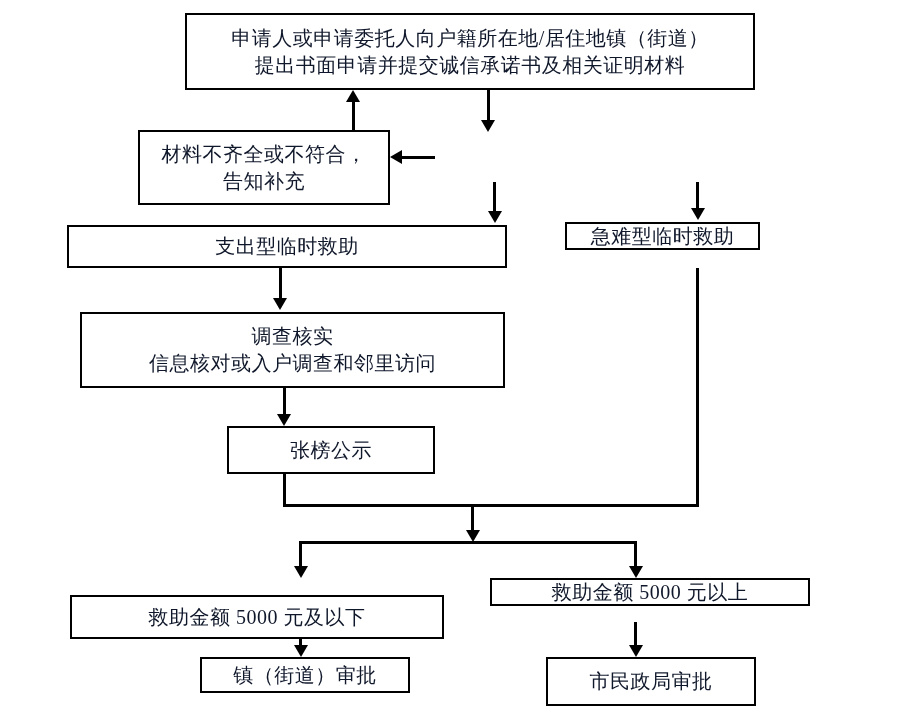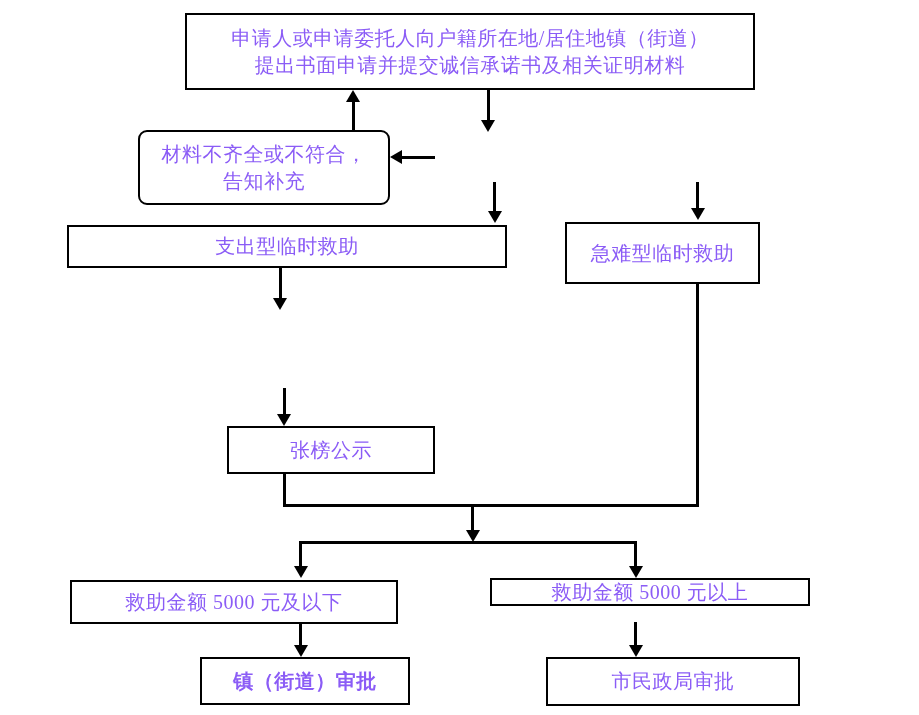--- a/index.html
+++ b/index.html
@@ -20,21 +20,21 @@
   }
   .node {
     position: absolute;
     box-sizing: border-box;
     border: 2px solid #000000;
     background: #ffffff;
     display: flex;
     align-items: center;
     justify-content: center;
     text-align: center;
-    color: #8b5cf6;
+    color: #0f172a;
     font-size: 20px;
     line-height: 1.35;
     letter-spacing: 0.5px;
     white-space: pre-line;
     z-index: 2;
   }
   .conn {
     position: absolute;
     background: #000000;
     z-index: 1;
@@ -64,38 +64,40 @@
   }
 </style>
 </head>
 <body>
 
 <div id="flowchart">
 
   <div class="node" style="left:185px; top:13px; width:570px; height:77px;">申请人或申请委托人向户籍所在地/居住地镇（街道）
 提出书面申请并提交诚信承诺书及相关证明材料</div>
 
-  <div class="node" style="left:138px; top:130px; width:252px; height:75px;border-radius:9px;">材料不齐全或不符合，
+  <div class="node" style="left:138px; top:130px; width:252px; height:75px;">材料不齐全或不符合，
 告知补充</div>
 
 
   <div class="node" style="left:67px; top:225px; width:440px; height:43px;">支出型临时救助</div>
 
-  <div class="node" style="left:565px; top:222px; width:195px; height:62px;">急难型临时救助</div>
+  <div class="node" style="left:565px; top:222px; width:195px; height:28px;">急难型临时救助</div>
 
+  <div class="node" style="left:80px; top:312px; width:425px; height:76px;">调查核实
+信息核对或入户调查和邻里访问</div>
 
   <div class="node" style="left:180px; top:426px; width:208px; height:48px;margin-left:47px;">张榜公示</div>
 
-  <div class="node" style="left:70px; top:580px; width:328px; height:44px;">救助金额 5000 元及以下</div>
+  <div class="node" style="left:70px; top:595px; width:374px; height:44px;">救助金额 5000 元及以下</div>
 
   <div class="node" style="left:490px; top:578px; width:320px; height:28px;">救助金额 5000 元以上</div>
 
-  <div class="node" style="left:200px; top:657px; width:210px; height:48px;font-weight:bold;">镇（街道）审批</div>
+  <div class="node" style="left:200px; top:657px; width:210px; height:36px;">镇（街道）审批</div>
 
-  <div class="node" style="left:546px; top:657px; width:254px; height:49px;">市民政局审批</div>
+  <div class="node" style="left:546px; top:657px; width:210px; height:49px;">市民政局审批</div>
 
   <div class="conn v" style="left:487px; top:90px; height:32px;"></div>
   <div class="arrow down" style="left:481px; top:120px;"></div>
 
   <div class="conn v" style="left:352px; top:100px; height:32px;"></div>
   <div class="arrow up" style="left:346px; top:90px;"></div>
 
   <div class="conn h" style="left:401px; top:156px; width:34px;"></div>
   <div class="arrow left" style="left:390px; top:150px;"></div>
 

